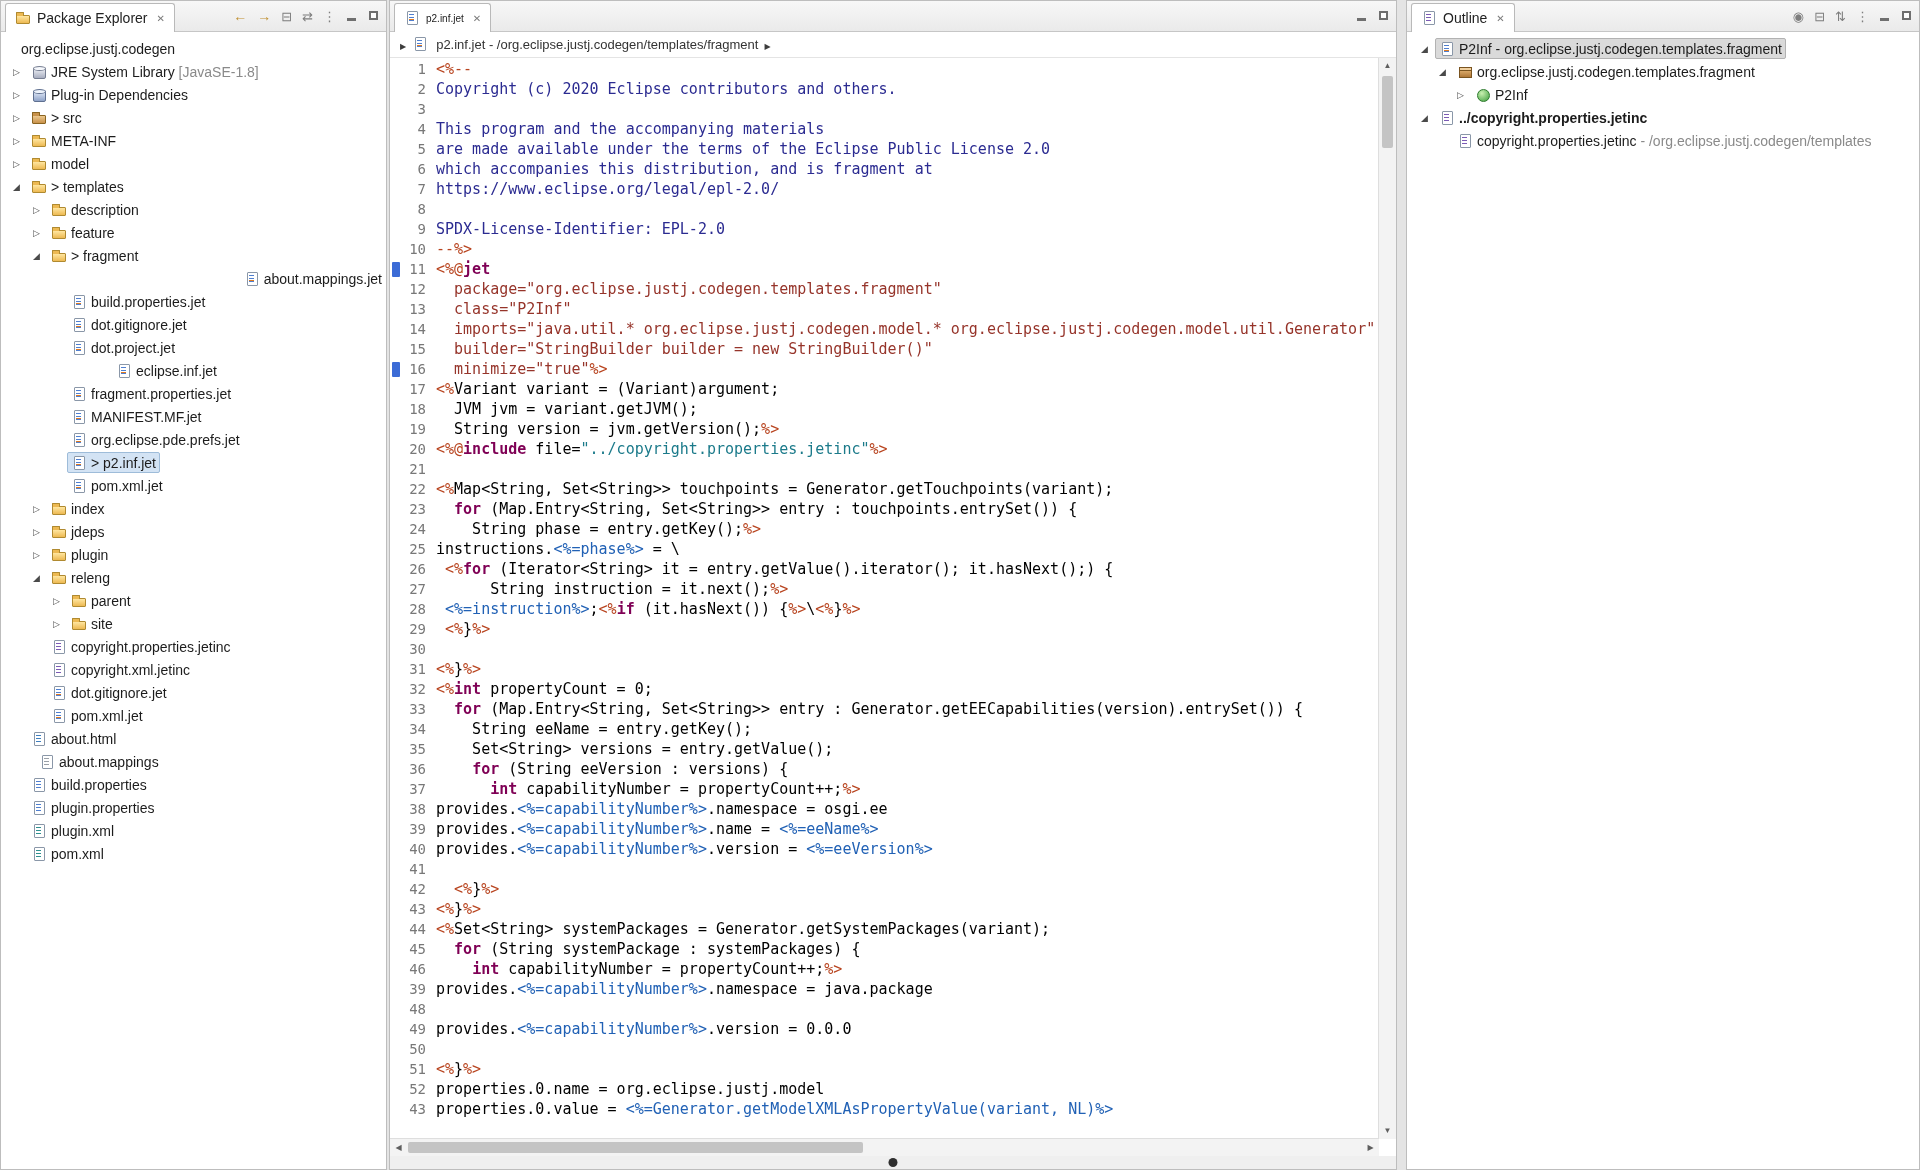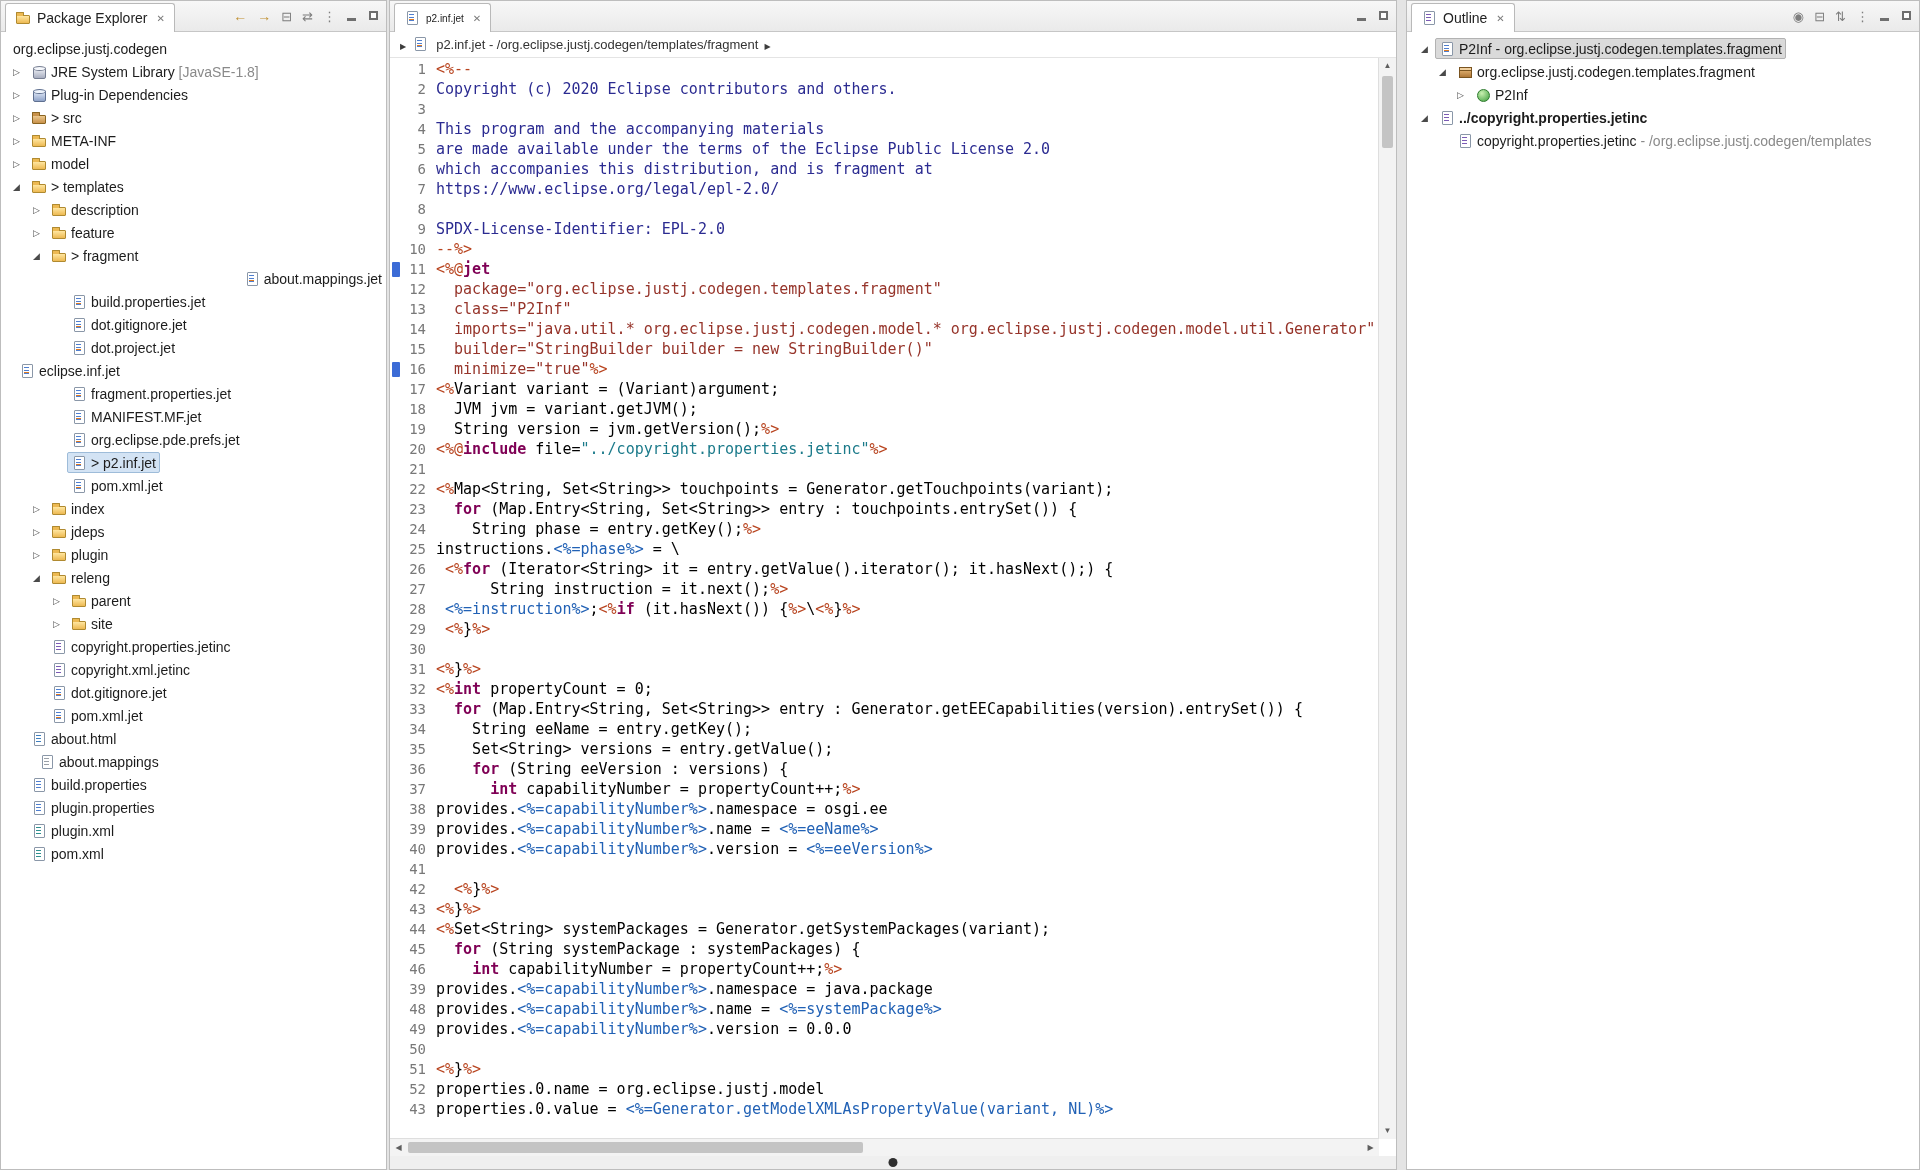--- a/index.html
+++ b/index.html
@@ -133,21 +133,21 @@
           <span class="tbi gold">←</span>
           <span class="tbi gold">→</span>
           <span class="tbi">⊟</span>
           <span class="tbi">⇄</span>
           <span class="tbi">⋮</span>
           <span class="wbtn minimize"></span>
           <span class="wbtn maximize"></span>
         </div>
     </header>
     <div class="vbody" id="pe-tree">
-        <div class="trow" style="padding-left: 8px;">
+        <div class="trow" style="padding-left: 16px;">
           <span class="tbody">
             <span class="tlabel">org.eclipse.justj.codegen</span>
           </span>
         </div>
         <div class="trow" style="padding-left: 12px;">
           <span class="tw">▷</span>
           <span class="tbody">
             <span class="ic ic-library"></span>
             <span class="tlabel">JRE System Library</span>
             <span class="tsuffix"> [JavaSE-1.8]</span>
@@ -230,21 +230,21 @@
             <span class="tlabel">dot.gitignore.jet</span>
           </span>
         </div>
         <div class="trow" style="padding-left: 52px;">
           <span class="tw"></span>
           <span class="tbody">
             <span class="ic ic-jet-file"></span>
             <span class="tlabel">dot.project.jet</span>
           </span>
         </div>
-        <div class="trow" style="">
+        <div class="trow" style="padding-left: 52px; margin-left: 45px;">
           <span class="tw"></span>
           <span class="tbody">
             <span class="ic ic-jet-file"></span>
             <span class="tlabel">eclipse.inf.jet</span>
           </span>
         </div>
         <div class="trow" style="padding-left: 52px;">
           <span class="tw"></span>
           <span class="tbody">
             <span class="ic ic-jet-file"></span>
@@ -458,21 +458,21 @@
           <div class="cline"><span class="ln">38</span><span class="ct"><span class="s-p">provides.</span><span class="s-e">&lt;%=capabilityNumber%&gt;</span><span class="s-p">.namespace = osgi.ee</span></span></div>
           <div class="cline"><span class="ln">39</span><span class="ct"><span class="s-p">provides.</span><span class="s-e">&lt;%=capabilityNumber%&gt;</span><span class="s-p">.name = </span><span class="s-e">&lt;%=eeName%&gt;</span></span></div>
           <div class="cline"><span class="ln">40</span><span class="ct"><span class="s-p">provides.</span><span class="s-e">&lt;%=capabilityNumber%&gt;</span><span class="s-p">.version = </span><span class="s-e">&lt;%=eeVersion%&gt;</span></span></div>
           <div class="cline"><span class="ln">41</span><span class="ct"></span></div>
           <div class="cline"><span class="ln">42</span><span class="ct"><span class="s-p">  </span><span class="s-d">&lt;%</span><span class="s-p">}</span><span class="s-d">%&gt;</span></span></div>
           <div class="cline"><span class="ln">43</span><span class="ct"><span class="s-d">&lt;%</span><span class="s-p">}</span><span class="s-d">%&gt;</span></span></div>
           <div class="cline"><span class="ln">44</span><span class="ct"><span class="s-d">&lt;%</span><span class="s-p">Set&lt;String&gt; systemPackages = Generator.getSystemPackages(variant);</span></span></div>
           <div class="cline"><span class="ln">45</span><span class="ct"><span class="s-p">  </span><span class="s-k">for</span><span class="s-p"> (String systemPackage : systemPackages) {</span></span></div>
           <div class="cline"><span class="ln">46</span><span class="ct"><span class="s-p">    </span><span class="s-k">int</span><span class="s-p"> capabilityNumber = propertyCount++;</span><span class="s-d">%&gt;</span></span></div>
           <div class="cline"><span class="ln">39</span><span class="ct"><span class="s-p">provides.</span><span class="s-e">&lt;%=capabilityNumber%&gt;</span><span class="s-p">.namespace = java.package</span></span></div>
-          <div class="cline"><span class="ln">48</span><span class="ct"><span class="s-p">provides.</span><span class="s-e">&lt;%=capabilityNumber%&gt;</span><span class="s-p">.name = </span><span class="s-e">&lt;%=systemPackage%&gt;</span></span></div>
+          <div class="cline"><span class="ln">48</span></div>
           <div class="cline"><span class="ln">49</span><span class="ct"><span class="s-p">provides.</span><span class="s-e">&lt;%=capabilityNumber%&gt;</span><span class="s-p">.version = 0.0.0</span></span></div>
           <div class="cline"><span class="ln">50</span><span class="ct"></span></div>
           <div class="cline"><span class="ln">51</span><span class="ct"><span class="s-d">&lt;%</span><span class="s-p">}</span><span class="s-d">%&gt;</span></span></div>
           <div class="cline"><span class="ln">52</span><span class="ct"><span class="s-p">properties.0.name = org.eclipse.justj.model</span></span></div>
           <div class="cline"><span class="ln">43</span><span class="ct"><span class="s-p">properties.0.value = </span><span class="s-e">&lt;%=Generator.getModelXMLAsPropertyValue(variant, NL)%&gt;</span></span></div>
         </div>
     </div>
     <div id="vscroll">
       <span class="sb sb-up"></span>
       <div class="vthumb"></div>

